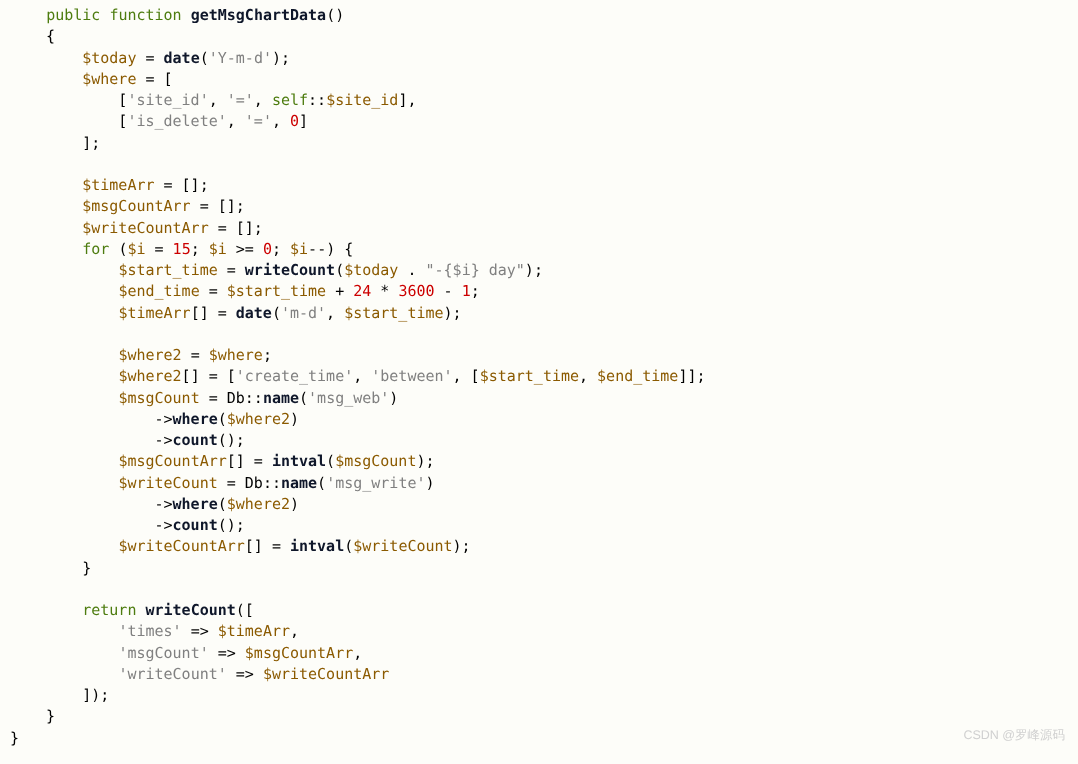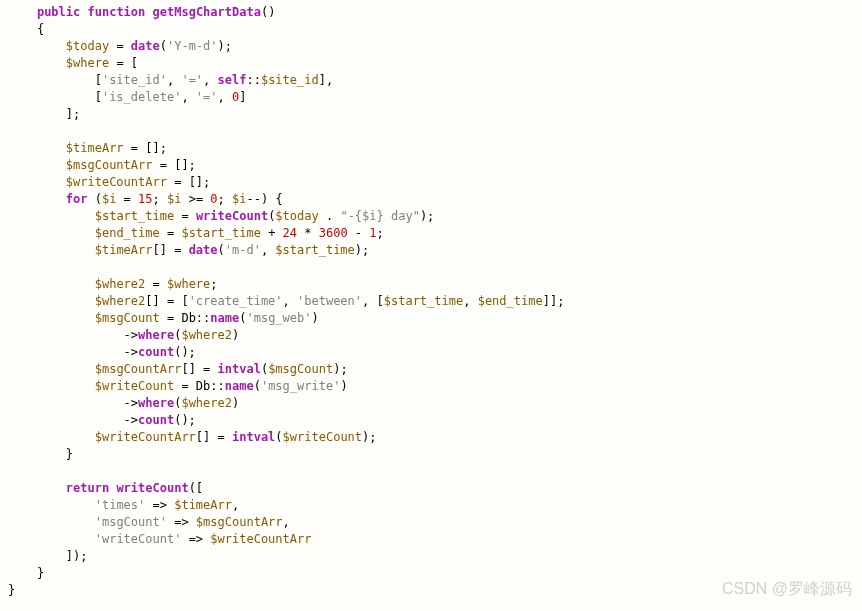--- a/index.html
+++ b/index.html
@@ -11,31 +11,31 @@
     line-height: 17px;
     color: #000;
     width: 862px;
     box-sizing: border-box;
     position: relative;
   }
   pre {
     margin: 0;
     white-space: pre;
   }
-  .kw { color: #a21caf; font-weight: bold; }
-  .fn { color: #a21caf; font-weight: bold; }
+  .kw { color: #4d7c0f; font-weight: normal; }
+  .fn { color: #0f172a; font-weight: bold; }
   .var { color: #8b5a00; margin-top: 18px; }
   .str { color: #808080; }
   .num { color: #cc0000; }
   .watermark {
     position: absolute;
     bottom: 6px;
     right: 10px;
     font-family: Arial, sans-serif;
-    font-size: 16px;
+    font-size: 10px;
     color: #d0d0d0;
   }
 </style>
 </head>
 <body>
 
 <pre>    <span class="kw">public</span> <span class="kw">function</span> <span class="fn">getMsgChartData</span>()
     {
         <span class="var">$today</span> = <span class="fn">date</span>(<span class="str">'Y-m-d'</span>);
         <span class="var">$where</span> = [

